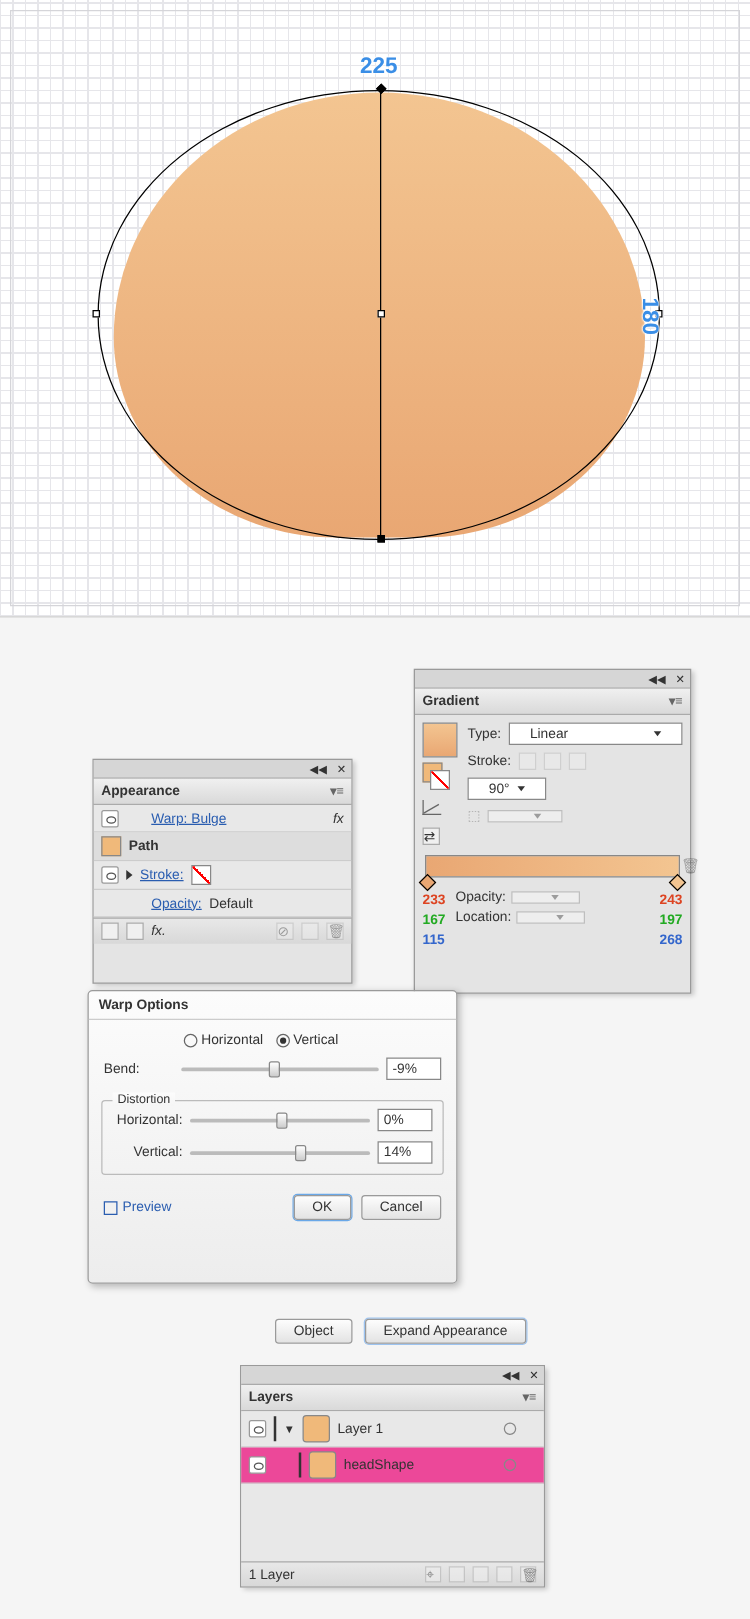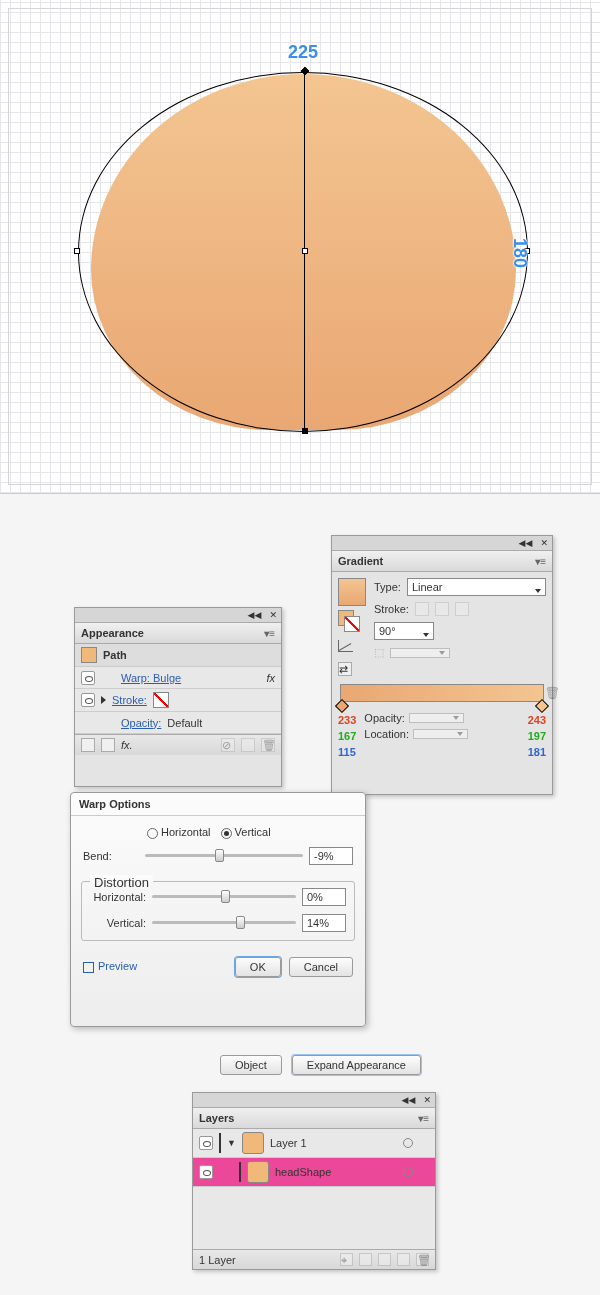--- a/index.html
+++ b/index.html
@@ -34,31 +34,31 @@
 .appearance{position:absolute;left:74px;top:607px;width:208px;height:180px}
 .gradient{position:absolute;left:331px;top:535px;width:222px;height:260px}
 .rgb{font-size:15px;font-weight:bold;line-height:16px}
 .rgb .r{color:#d42}.rgb .g{color:#2a2}.rgb .b{color:#36c}
 .gslider{height:18px;background:linear-gradient(90deg,#e9a773,#f3c591);border:1px solid #888;margin:6px 8px 6px 8px;position:relative}
 .gstop{position:absolute;bottom:-10px;width:10px;height:10px;background:#e9a773;border:1px solid #000;transform:rotate(45deg)}
 .dlg{position:absolute;left:70px;top:792px;width:296px;height:235px;background:linear-gradient(#fcfcfc,#ededed);border:1px solid #9a9a9a;border-radius:4px;box-shadow:2px 2px 6px rgba(0,0,0,0.25)}
 .dlg-hdr{padding:5px 8px;font-weight:bold;border-bottom:1px solid #ccc}
 .btn{background:linear-gradient(#fdfdfd,#e3e3e3);border:1px solid #9a9a9a;border-radius:3px;padding:3px 14px;cursor:pointer;font-size:11px}
 .btn.primary{box-shadow:0 0 0 1px #6aa8e8}
-.select{background:#fff;border:1px solid #888;padding:2px 4px;display:inline-flex;align-items:flex-end;gap:6px;min-width:90px}
+.select{background:#fff;border:1px solid #888;padding:2px 16px;display:inline-flex;align-items:center;gap:6px;min-width:90px}
 .select .dd{margin-left:auto;width:0;height:0;border-left:3px solid transparent;border-right:3px solid transparent;border-top:4px solid #333}
 .slider{display:flex;align-items:center;gap:6px}
 .slider .track{flex:1;height:3px;background:#bbb;position:relative;border-radius:2px}
 .slider .thumb{position:absolute;top:-5px;width:9px;height:13px;background:linear-gradient(#fff,#ccc);border:1px solid #888;border-radius:2px}
 .valbox{width:44px;background:#fff;border:1px solid #888;padding:2px 4px;text-align:left}
 .radio{width:11px;height:11px;border:1px solid #666;border-radius:50%;display:inline-block;vertical-align:middle;margin-right:3px;position:relative}
 .radio.on::after{content:"";position:absolute;inset:2px;background:#333;border-radius:50%}
 .chk{width:11px;height:11px;border:1px solid #2a5db0;display:inline-block;vertical-align:middle;margin-right:4px}
 .group{border:1px solid #bbb;border-radius:3px;margin:6px 10px;padding:6px 8px 8px;position:relative}
-.group .legend{position:absolute;top:-7px;left:8px;background:linear-gradient(#fcfcfc,#f5f5f5);padding:0 4px;font-size:13px}
+.group .legend{position:absolute;top:-7px;left:8px;background:linear-gradient(#fcfcfc,#f5f5f5);padding:0 4px;font-size:10px}
 .objexp{position:absolute;left:220px;top:1055px;display:flex;gap:10px}
 .layers{position:absolute;left:192px;top:1092px;width:244px;height:178px}
 .layer-thumb{width:22px;height:22px;border:1px solid #888;background:#f0b97a;border-radius:3px}
 .circle{width:10px;height:10px;border:1px solid #888;border-radius:50%}
 .smallic{width:13px;height:13px;opacity:0.5}
 .angle-ic{width:15px;height:12px;border-left:1px solid #666;border-bottom:1px solid #666;position:relative;display:inline-block}
 .angle-ic::after{content:"";position:absolute;left:0;bottom:0;width:14px;height:1px;background:#666;transform-origin:left;transform:rotate(-30deg)}
 </style>
 </head>
 <body>
@@ -79,29 +79,29 @@
 
 <div class="panel appearance">
   <div style="display:flex;justify-content:flex-end;padding:2px 4px;gap:8px;background:#d6d6d6;border-bottom:1px solid #aaa">
     <span style="font-size:9px">◀◀</span>
     <span style="font-size:9px">✕</span>
   </div>
   <div class="panel-hdr">
     <span>Appearance</span>
     <span class="tabbar">▾≡</span>
   </div>
+  <div class="row">
+    <div class="eye"></div>
+    <span style="width:14px"></span>
+    <span class="link">Warp: Bulge</span>
+    <span style="margin-left:auto;font-style:italic">fx</span>
+  </div>
   <div class="row alt">
     <div class="sw"></div>
     <b>Path</b>
-  </div>
-  <div class="row">
-    <div class="eye"></div>
-    <span style="width:14px"></span>
-    <span class="link">Warp: Bulge</span>
-    <span style="margin-left:auto;font-style:italic">fx</span>
   </div>
   <div class="row">
     <div class="eye"></div>
     <div class="tri"></div>
     <span class="link">Stroke:</span>
     <div class="sw none"></div>
   </div>
   <div class="row">
     <span style="width:14px"></span>
       <span style="width:14px"></span>
@@ -194,21 +194,21 @@
         <span>Location:</span>
         <div class="select" style="min-width:55px;opacity:0.4">
             <span></span>
             <span class="dd"></span>
           </div>
       </div>
     </div>
     <div class="rgb">
       <div class="r">243</div>
       <div class="g">197</div>
-      <div class="b">181</div>
+      <div class="b">268</div>
     </div>
   </div>
 </div>
 
 <div class="dlg">
   <div class="dlg-hdr">Warp Options</div>
   <div style="padding:10px 12px 4px">
     <div style="display:flex;align-items:center;gap:10px;margin:0 0 8px 64px">
       <label><span class="radio"></span><span>Horizontal</span></label>
       <label><span class="radio on"></span><span>Vertical</span></label>

